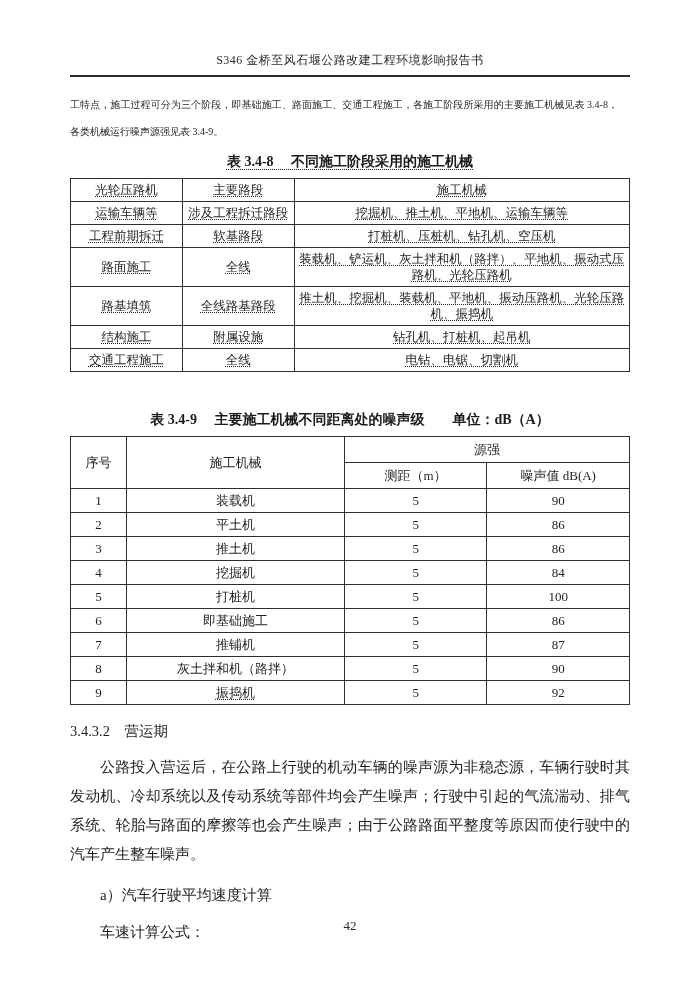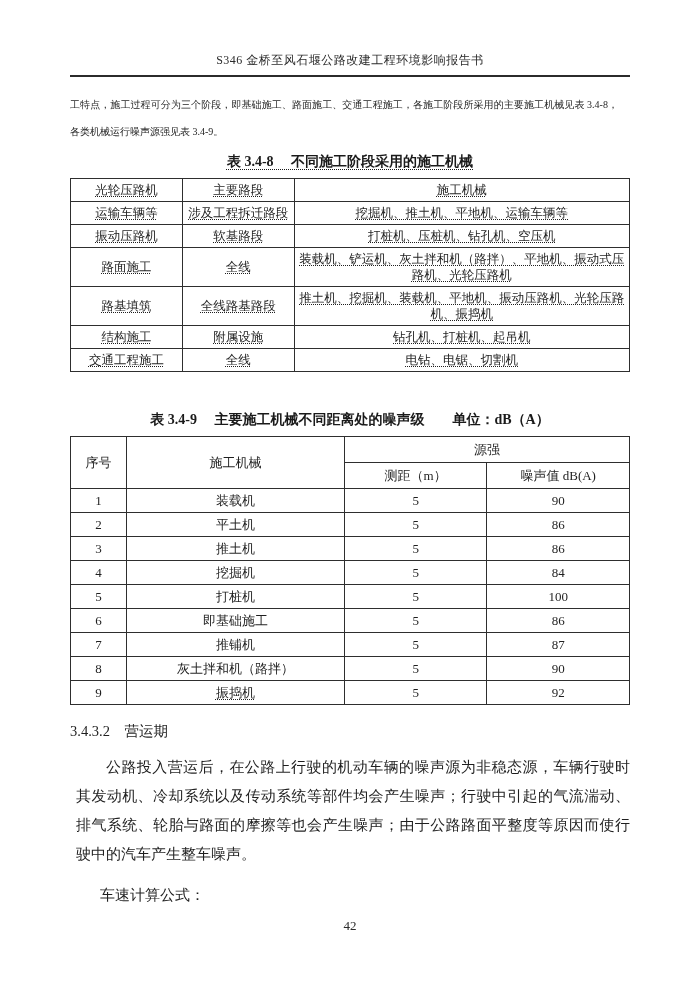--- a/index.html
+++ b/index.html
@@ -71,21 +71,21 @@
     text-underline-offset:2px;
     text-decoration-thickness:1px;
   }
   .caption2 { margin-top:39px; }
   .section-heading {
     margin:17px 0 0 0;
     font-size:14.5px;
     font-weight:normal;
   }
   .body-para {
-    margin:12px 0 0 6px;
+    margin:12px 0 0 0;
     font-size:15px;
     line-height:29px;
     text-align:justify;
     text-indent:2em;
   }
   .sub-line {
     margin:15px 0 0 0;
     font-size:15px;
     line-height:22px;
     text-indent:2em;
@@ -124,21 +124,21 @@
         <th>施工机械</th>
       </tr>
     </thead>
     <tbody id="table1-body">
         <tr>
           <td>运输车辆等</td>
           <td>涉及工程拆迁路段</td>
           <td>挖掘机、推土机、平地机、运输车辆等</td>
         </tr>
         <tr>
-          <td>振动压路机</td>
+          <td>工程前期拆迁</td>
           <td>软基路段</td>
           <td>打桩机、压桩机、钻孔机、空压机</td>
         </tr>
         <tr>
           <td>路面施工</td>
           <td>全线</td>
           <td>装载机、铲运机、灰土拌和机（路拌）、平地机、振动式压路机、光轮压路机</td>
         </tr>
         <tr>
           <td>路基填筑</td>
@@ -233,18 +233,19 @@
           <td>5</td>
           <td>92</td>
         </tr>
       </tbody>
   </table>
 
   <h3 class="section-heading">3.4.3.2　营运期</h3>
 
   <p class="body-para">公路投入营运后，在公路上行驶的机动车辆的噪声源为非稳态源，车辆行驶时其发动机、冷却系统以及传动系统等部件均会产生噪声；行驶中引起的气流湍动、排气系统、轮胎与路面的摩擦等也会产生噪声；由于公路路面平整度等原因而使行驶中的汽车产生整车噪声。</p>
 
+  <p class="sub-line">a）汽车行驶平均速度计算</p>
 
   <p class="sub-line">车速计算公式：</p>
 
   <div class="page-number">42</div>
 
 </div>
 
 </body></html>

